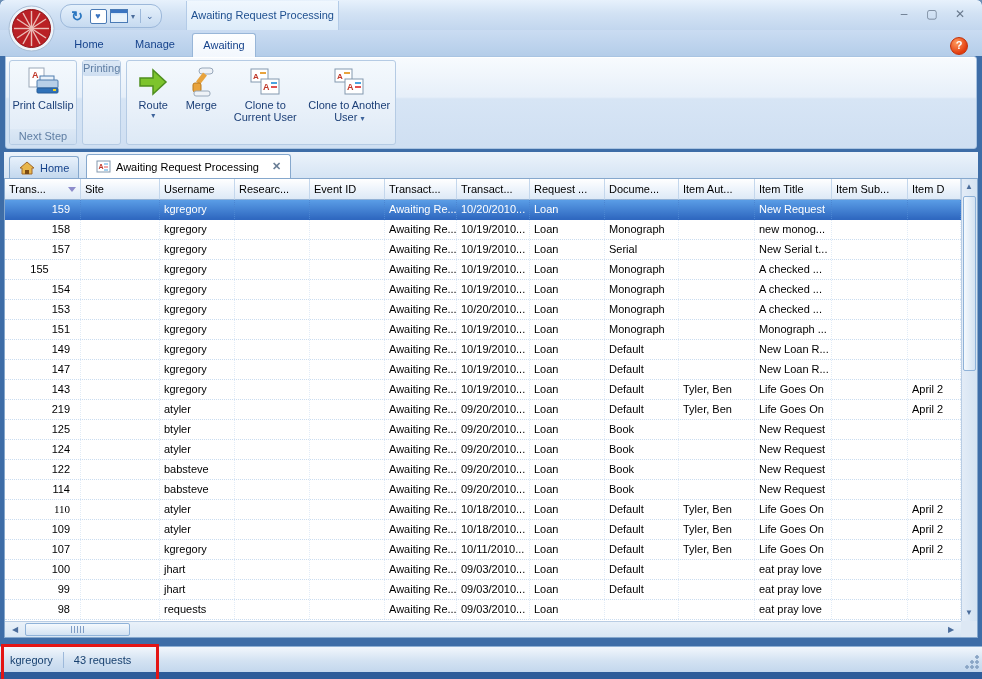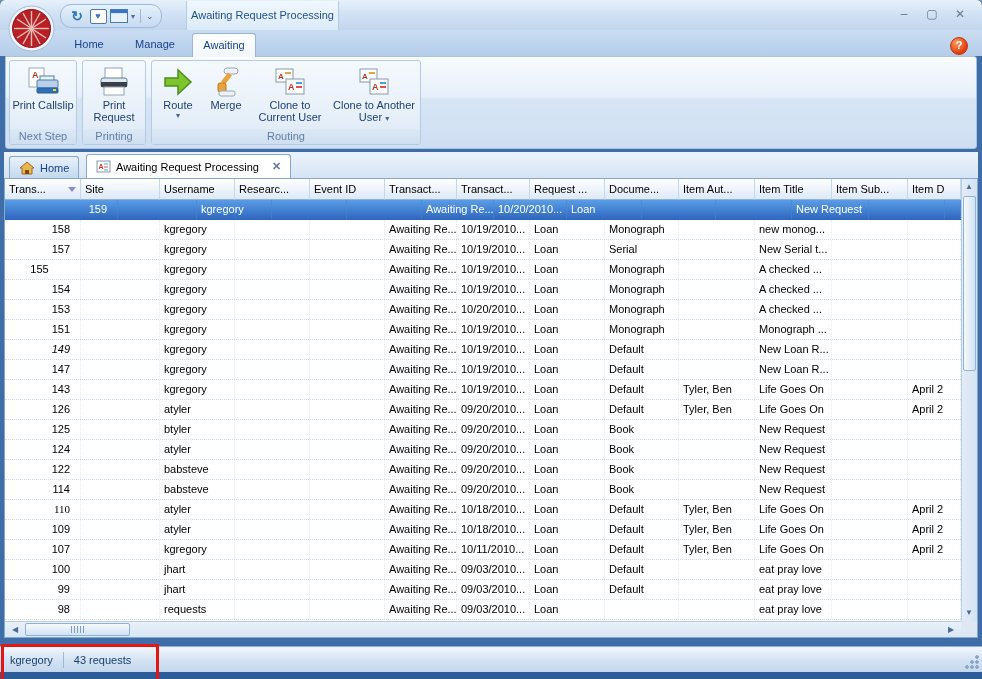--- a/index.html
+++ b/index.html
@@ -180,33 +180,20 @@
                   <rect x="27" y="23" width="3" height="2" fill="#f7d21f"></rect>
                 </svg>
             </span>
             <span class="rlabel">Print Callslip</span>
           </div>
         </div>
         <div class="rgroup-label">Next Step</div>
       </div>
 
       <div class="rgroup">
-        <div class="rgroup-body">
-          <div class="rbtn" style="width:58px;">
-            <span class="ricon">
-              <svg width="34" height="32">
-                  <rect x="8" y="2" width="17" height="11" fill="#fff" stroke="#8fa3b8"></rect>
-                  <rect x="4" y="12" width="26" height="9" rx="2" fill="#dfe9f4" stroke="#6b7f94"></rect>
-                  <rect x="4" y="16" width="26" height="5" fill="#3a3f47"></rect>
-                  <rect x="7" y="21" width="20" height="8" fill="#fff" stroke="#8fa3b8"></rect>
-                </svg>
-            </span>
-            <span class="rlabel">Print Request</span>
-          </div>
-        </div>
         <div class="rgroup-label">Printing</div>
       </div>
 
       <div class="rgroup">
         <div class="rgroup-body">
           <div class="rbtn" style="width:48px;">
             <span class="ricon">
               <svg width="34" height="32">
                   <path d="M4 12 h13 v-8 l13 12 -13 12 v-8 H4 z" fill="#7dc42d" stroke="#4f8f1e" stroke-width="1.5"></path>
                 </svg>
@@ -247,21 +234,20 @@
                   <line x1="12" y1="7" x2="18" y2="7" stroke="#e8a33d" stroke-width="2"></line>
                   <rect x="13" y="13" width="18" height="15" fill="#fff" stroke="#8399af"></rect>
                   <text x="15" y="24" font-size="9" fill="#c0392b" font-weight="bold">A</text>
                   <line x1="23" y1="17" x2="29" y2="17" stroke="#4aa3e0" stroke-width="2"></line>
                   <line x1="23" y1="21" x2="29" y2="21" stroke="#e05252" stroke-width="2"></line>
                 </svg>
             </span>
             <span class="rlabel"><span>Clone to Another User</span> <span class="ddarrow">▾</span></span>
           </div>
         </div>
-        <div class="rgroup-label">Routing</div>
       </div>
     </div>
   </div>
 
   <div class="doctabbar">
     <div class="dtab home">
       <svg width="16" height="14">
           <path d="M8 1 L15 7 H13 V13 H3 V7 H1 Z" fill="#e8b64c" stroke="#a0682a"></path>
           <rect x="6" y="9" width="4" height="4" fill="#7b4a12"></rect>
         </svg>
@@ -318,21 +304,21 @@
         </div>
         <div class="hcell" style="width: 76px;">
           <span>Item Sub...</span>
         </div>
         <div class="hcell" style="flex: 1 1 0%;">
           <span>Item D</span>
         </div>
       </div>
     <div class="gbody" id="gbody">
         <div class="grow selected">
-          <div class="gcell num" style="width: 76px; margin-left: 37px;">159</div>
+          <div class="gcell num" style="width: 76px;">159</div>
           <div class="gcell" style="width: 79px;"></div>
           <div class="gcell" style="width: 75px;">kgregory</div>
           <div class="gcell" style="width: 75px;"></div>
           <div class="gcell" style="width: 75px;"></div>
           <div class="gcell" style="width: 72px;">Awaiting Re...</div>
           <div class="gcell" style="width: 73px;">10/20/2010...</div>
           <div class="gcell" style="width: 75px;">Loan</div>
           <div class="gcell" style="width: 74px;"></div>
           <div class="gcell" style="width: 76px;"></div>
           <div class="gcell" style="width: 77px;">New Request</div>
@@ -423,21 +409,21 @@
           <div class="gcell" style="width: 72px;">Awaiting Re...</div>
           <div class="gcell" style="width: 73px;">10/19/2010...</div>
           <div class="gcell" style="width: 75px;">Loan</div>
           <div class="gcell" style="width: 74px;">Monograph</div>
           <div class="gcell" style="width: 76px;"></div>
           <div class="gcell" style="width: 77px;">Monograph ...</div>
           <div class="gcell" style="width: 76px;"></div>
           <div class="gcell" style="flex: 1 1 0%;"></div>
         </div>
         <div class="grow">
-          <div class="gcell num" style="width: 76px; font-style: italic;">149</div>
+          <div class="gcell num" style="width: 76px;">149</div>
           <div class="gcell" style="width: 79px;"></div>
           <div class="gcell" style="width: 75px;">kgregory</div>
           <div class="gcell" style="width: 75px;"></div>
           <div class="gcell" style="width: 75px;"></div>
           <div class="gcell" style="width: 72px;">Awaiting Re...</div>
           <div class="gcell" style="width: 73px;">10/19/2010...</div>
           <div class="gcell" style="width: 75px;">Loan</div>
           <div class="gcell" style="width: 74px;">Default</div>
           <div class="gcell" style="width: 76px;"></div>
           <div class="gcell" style="width: 77px;">New Loan R...</div>
@@ -468,21 +454,21 @@
           <div class="gcell" style="width: 72px;">Awaiting Re...</div>
           <div class="gcell" style="width: 73px;">10/19/2010...</div>
           <div class="gcell" style="width: 75px;">Loan</div>
           <div class="gcell" style="width: 74px;">Default</div>
           <div class="gcell" style="width: 76px;">Tyler, Ben</div>
           <div class="gcell" style="width: 77px;">Life Goes On</div>
           <div class="gcell" style="width: 76px;"></div>
           <div class="gcell" style="flex: 1 1 0%;">April 2</div>
         </div>
         <div class="grow">
-          <div class="gcell num" style="width: 76px;">126</div>
+          <div class="gcell num" style="width: 76px;">219</div>
           <div class="gcell" style="width: 79px;"></div>
           <div class="gcell" style="width: 75px;">atyler</div>
           <div class="gcell" style="width: 75px;"></div>
           <div class="gcell" style="width: 75px;"></div>
           <div class="gcell" style="width: 72px;">Awaiting Re...</div>
           <div class="gcell" style="width: 73px;">09/20/2010...</div>
           <div class="gcell" style="width: 75px;">Loan</div>
           <div class="gcell" style="width: 74px;">Default</div>
           <div class="gcell" style="width: 76px;">Tyler, Ben</div>
           <div class="gcell" style="width: 77px;">Life Goes On</div>

